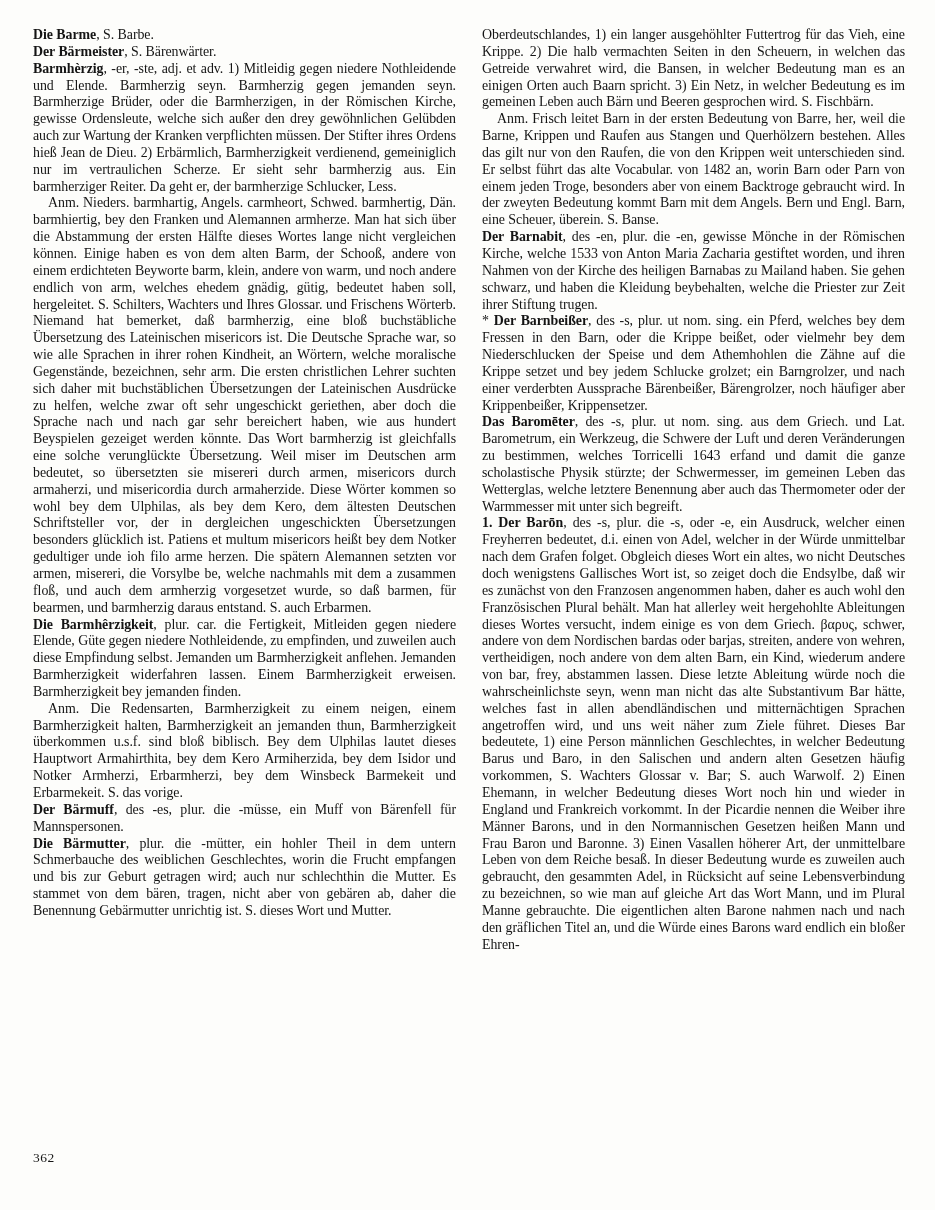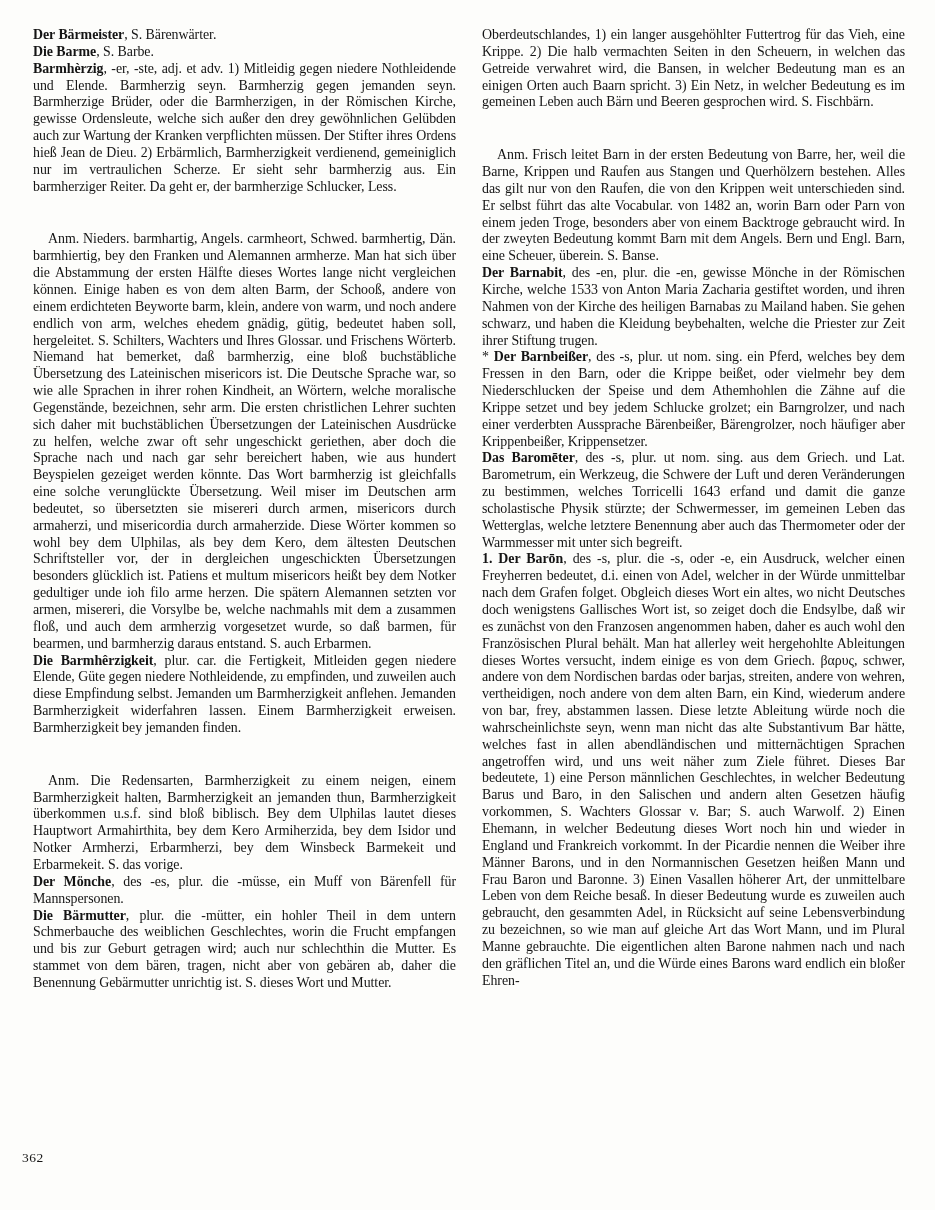--- a/index.html
+++ b/index.html
@@ -16,41 +16,41 @@
   .col{width:423px;}
   p.para{
     margin:0;
     text-align:justify;
     font-size:13.9px;
     line-height:16.85px;
     letter-spacing:-0.05px;
     hyphens:auto;
     -webkit-hyphens:auto;
   }
-  p.ind{text-indent:15px;margin-top:36px;}
+  p.ind{text-indent:15px;}
   .b{font-weight:700;}
   .i{}
   .page-number{
-    position:absolute;left:22px;top:1150px;
+    position:absolute;left:33px;top:1150px;
     font-size:13.5px;letter-spacing:0.5px;
   }
 </style>
 </head>
 <body>
 
 <div class="page">
   <div class="columns">
     <div class="col">
+        <p class="para"><span class="b">Die Barme</span><span>, S. Barbe.</span></p>
         <p class="para"><span class="b">Der Bärmeister</span><span>, S. Bärenwärter.</span></p>
-        <p class="para"><span class="b">Die Barme</span><span>, S. Barbe.</span></p>
         <p class="para"><span class="b">Barmhèrzig</span><span>, -er, -ste, </span><span class="i">adj. et adv.</span><span> 1) Mitleidig gegen niedere Nothleidende und Elende. Barmherzig seyn. Barmherzig gegen jemanden seyn. Barmherzige Brüder, oder die Barmherzigen, in der Römischen Kirche, gewisse Ordensleute, welche sich außer den drey gewöhnlichen Gelübden auch zur Wartung der Kranken verpflichten müssen. Der Stifter ihres Ordens hieß Jean de Dieu. 2) Erbärmlich, Barmherzigkeit verdienend, gemeiniglich nur im vertraulichen Scherze. Er sieht sehr barmherzig aus. Ein barmherziger Reiter. Da geht er, der barmherzige Schlucker, Less.</span></p>
         <p class="para ind"><span>Anm. Nieders. barmhartig, Angels. </span><span class="i">carmheort,</span><span> Schwed. </span><span class="i">barmhertig,</span><span> Dän. barmhiertig, bey den Franken und Alemannen </span><span class="i">armherze.</span><span> Man hat sich über die Abstammung der ersten Hälfte dieses Wortes lange nicht vergleichen können. Einige haben es von dem alten </span><span class="i">Barm,</span><span> der Schooß, andere von einem erdichteten Beyworte </span><span class="i">barm,</span><span> klein, andere von warm, und noch andere endlich von arm, welches ehedem gnädig, gütig, bedeutet haben soll, hergeleitet. S. Schilters, Wachters und Ihres </span><span class="i">Glossar.</span><span> und Frischens Wörterb. Niemand hat bemerket, daß barmherzig, eine bloß buchstäbliche Übersetzung des Lateinischen </span><span class="i">misericors</span><span> ist. Die Deutsche Sprache war, so wie alle Sprachen in ihrer rohen Kindheit, an Wörtern, welche moralische Gegenstände, bezeichnen, sehr arm. Die ersten christlichen Lehrer suchten sich daher mit buchstäblichen Übersetzungen der Lateinischen Ausdrücke zu helfen, welche zwar oft sehr ungeschickt geriethen, aber doch die Sprache nach und nach gar sehr bereichert haben, wie aus hundert Beyspielen gezeiget werden könnte. Das Wort barmherzig ist gleichfalls eine solche verunglückte Übersetzung. Weil </span><span class="i">miser</span><span> im Deutschen arm bedeutet, so übersetzten sie </span><span class="i">misereri</span><span> durch armen, </span><span class="i">misericors</span><span> durch </span><span class="i">armaherzi,</span><span> und </span><span class="i">misericordia</span><span> durch </span><span class="i">armaherzide.</span><span> Diese Wörter kommen so wohl bey dem Ulphilas, als bey dem Kero, dem ältesten Deutschen Schriftsteller vor, der in dergleichen ungeschickten Übersetzungen besonders glücklich ist. </span><span class="i">Patiens et multum misericors</span><span> heißt bey dem Notker </span><span class="i">gedultiger unde ioh filo arme herzen.</span><span> Die spätern Alemannen setzten vor armen, </span><span class="i">misereri,</span><span> die Vorsylbe be, welche nachmahls mit dem a zusammen floß, und auch dem armherzig vorgesetzet wurde, so daß barmen, für bearmen, und barmherzig daraus entstand. S. auch Erbarmen.</span></p>
         <p class="para"><span class="b">Die Barmhêrzigkeit</span><span>, </span><span class="i">plur. car.</span><span> die Fertigkeit, Mitleiden gegen niedere Elende, Güte gegen niedere Nothleidende, zu empfinden, und zuweilen auch diese Empfindung selbst. Jemanden um Barmherzigkeit anflehen. Jemanden Barmherzigkeit widerfahren lassen. Einem Barmherzigkeit erweisen. Barmherzigkeit bey jemanden finden.</span></p>
         <p class="para ind"><span>Anm. Die Redensarten, Barmherzigkeit zu einem neigen, einem Barmherzigkeit halten, Barmherzigkeit an jemanden thun, Barmherzigkeit überkommen u.s.f. sind bloß biblisch. Bey dem Ulphilas lautet dieses Hauptwort </span><span class="i">Armahirthita,</span><span> bey dem Kero </span><span class="i">Armiherzida,</span><span> bey dem Isidor und Notker </span><span class="i">Armherzi, Erbarmherzi,</span><span> bey dem Winsbeck </span><span class="i">Barmekeit</span><span> und </span><span class="i">Erbarmekeit.</span><span> S. das vorige.</span></p>
-        <p class="para"><span class="b">Der Mönche</span><span>, des -es, </span><span class="i">plur.</span><span> die -müsse, ein Muff von Bärenfell für Mannspersonen.</span></p>
+        <p class="para"><span class="b">Der Bärmuff</span><span>, des -es, </span><span class="i">plur.</span><span> die -müsse, ein Muff von Bärenfell für Mannspersonen.</span></p>
         <p class="para"><span class="b">Die Bärmutter</span><span>, </span><span class="i">plur.</span><span> die -mütter, ein hohler Theil in dem untern Schmerbauche des weiblichen Geschlechtes, worin die Frucht empfangen und bis zur Geburt getragen wird; auch nur schlechthin die Mutter. Es stammet von dem bären, tragen, nicht aber von gebären ab, daher die Benennung Gebärmutter unrichtig ist. S. dieses Wort und Mutter.</span></p>
       </div>
     <div class="col">
         <p class="para"><span>Oberdeutschlandes, 1) ein langer ausgehöhlter Futtertrog für das Vieh, eine Krippe. 2) Die halb vermachten Seiten in den Scheuern, in welchen das Getreide verwahret wird, die Bansen, in welcher Bedeutung man es an einigen Orten auch Baarn spricht. 3) Ein Netz, in welcher Bedeutung es im gemeinen Leben auch Bärn und Beeren gesprochen wird. S. Fischbärn.</span></p>
         <p class="para ind"><span>Anm. Frisch leitet Barn in der ersten Bedeutung von Barre, her, weil die Barne, Krippen und Raufen aus Stangen und Querhölzern bestehen. Alles das gilt nur von den Raufen, die von den Krippen weit unterschieden sind. Er selbst führt das alte Vocabular. von 1482 an, worin Barn oder Parn von einem jeden Troge, besonders aber von einem Backtroge gebraucht wird. In der zweyten Bedeutung kommt Barn mit dem Angels. </span><span class="i">Bern</span><span> und Engl. </span><span class="i">Barn,</span><span> eine Scheuer, überein. S. Banse.</span></p>
         <p class="para"><span class="b">Der Barnabit</span><span>, des -en, </span><span class="i">plur.</span><span> die -en, gewisse Mönche in der Römischen Kirche, welche 1533 von Anton Maria Zacharia gestiftet worden, und ihren Nahmen von der Kirche des heiligen Barnabas zu Mailand haben. Sie gehen schwarz, und haben die Kleidung beybehalten, welche die Priester zur Zeit ihrer Stiftung trugen.</span></p>
         <p class="para"><span>* </span><span class="b">Der Barnbeißer</span><span>, des -s, </span><span class="i">plur. ut nom. sing.</span><span> ein Pferd, welches bey dem Fressen in den Barn, oder die Krippe beißet, oder vielmehr bey dem Niederschlucken der Speise und dem Athemhohlen die Zähne auf die Krippe setzet und bey jedem Schlucke grolzet; ein Barngrolzer, und nach einer verderbten Aussprache Bärenbeißer, Bärengrolzer, noch häufiger aber Krippenbeißer, Krippensetzer.</span></p>
         <p class="para"><span class="b">Das Baromēter</span><span>, des -s, </span><span class="i">plur. ut nom. sing.</span><span> aus dem Griech. und Lat. </span><span class="i">Barometrum,</span><span> ein Werkzeug, die Schwere der Luft und deren Veränderungen zu bestimmen, welches Torricelli 1643 erfand und damit die ganze scholastische Physik stürzte; der Schwermesser, im gemeinen Leben das Wetterglas, welche letztere Benennung aber auch das Thermometer oder der Warmmesser mit unter sich begreift.</span></p>
         <p class="para"><span class="b">1. Der Barōn</span><span>, des -s, </span><span class="i">plur.</span><span> die -s, oder -e, ein Ausdruck, welcher einen Freyherren bedeutet, d.i. einen von Adel, welcher in der Würde unmittelbar nach dem Grafen folget. Obgleich dieses Wort ein altes, wo nicht Deutsches doch wenigstens Gallisches Wort ist, so zeiget doch die Endsylbe, daß wir es zunächst von den Franzosen angenommen haben, daher es auch wohl den Französischen Plural behält. Man hat allerley weit hergehohlte Ableitungen dieses Wortes versucht, indem einige es von dem Griech. βαρυς, schwer, andere von dem Nordischen </span><span class="i">bardas</span><span> oder </span><span class="i">barjas,</span><span> streiten, andere von wehren, vertheidigen, noch andere von dem alten Barn, ein Kind, wiederum andere von bar, frey, abstammen lassen. Diese letzte Ableitung würde noch die wahrscheinlichste seyn, wenn man nicht das alte Substantivum Bar hätte, welches fast in allen abendländischen und mitternächtigen Sprachen angetroffen wird, und uns weit näher zum Ziele führet. Dieses Bar bedeutete, 1) eine Person männlichen Geschlechtes, in welcher Bedeutung </span><span class="i">Barus</span><span> und </span><span class="i">Baro,</span><span> in den Salischen und andern alten Gesetzen häufig vorkommen, S. Wachters </span><span class="i">Glossar v. Bar;</span><span> S. auch Warwolf. 2) Einen Ehemann, in welcher Bedeutung dieses Wort noch hin und wieder in England und Frankreich vorkommt. In der Picardie nennen die Weiber ihre Männer </span><span class="i">Barons,</span><span> und in den Normannischen Gesetzen heißen Mann und Frau </span><span class="i">Baron</span><span> und </span><span class="i">Baronne.</span><span> 3) Einen Vasallen höherer Art, der unmittelbare Leben von dem Reiche besaß. In dieser Bedeutung wurde es zuweilen auch gebraucht, den gesammten Adel, in Rücksicht auf seine Lebensverbindung zu bezeichnen, so wie man auf gleiche Art das Wort Mann, und im Plural Manne gebrauchte. Die eigentlichen alten Barone nahmen nach und nach den gräflichen Titel an, und die Würde eines Barons ward endlich ein bloßer Ehren-</span></p>
       </div>

